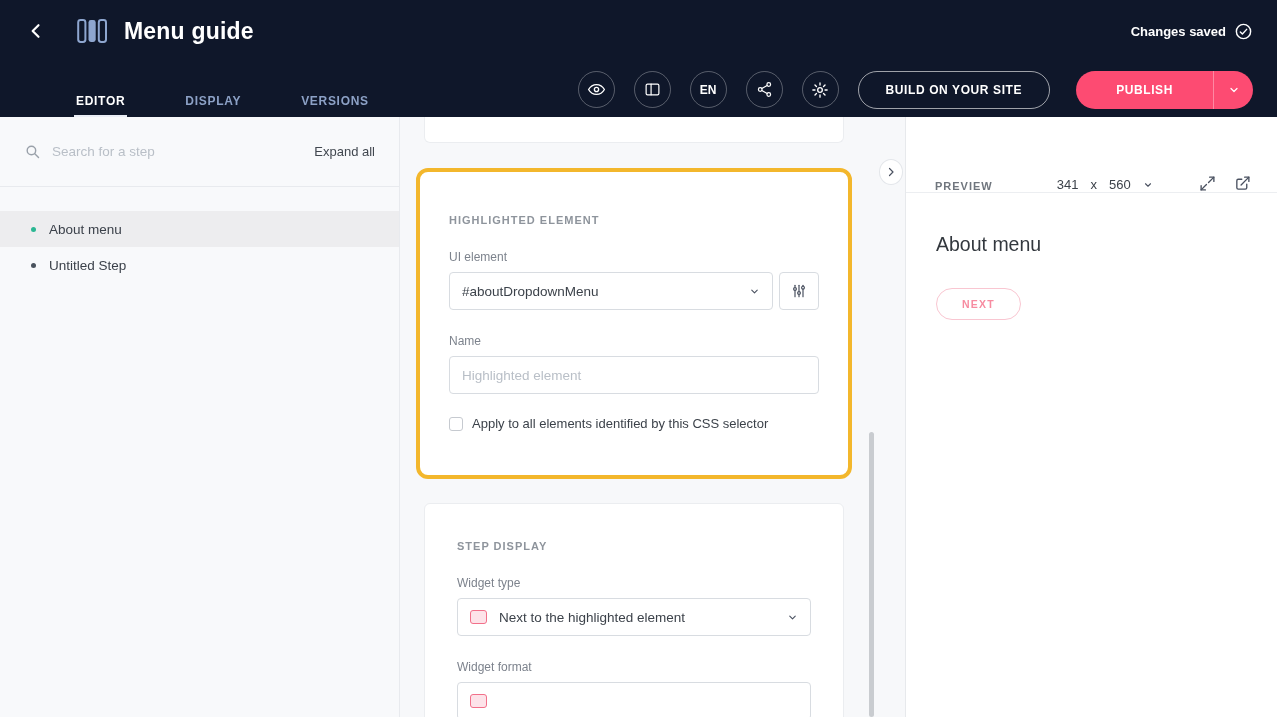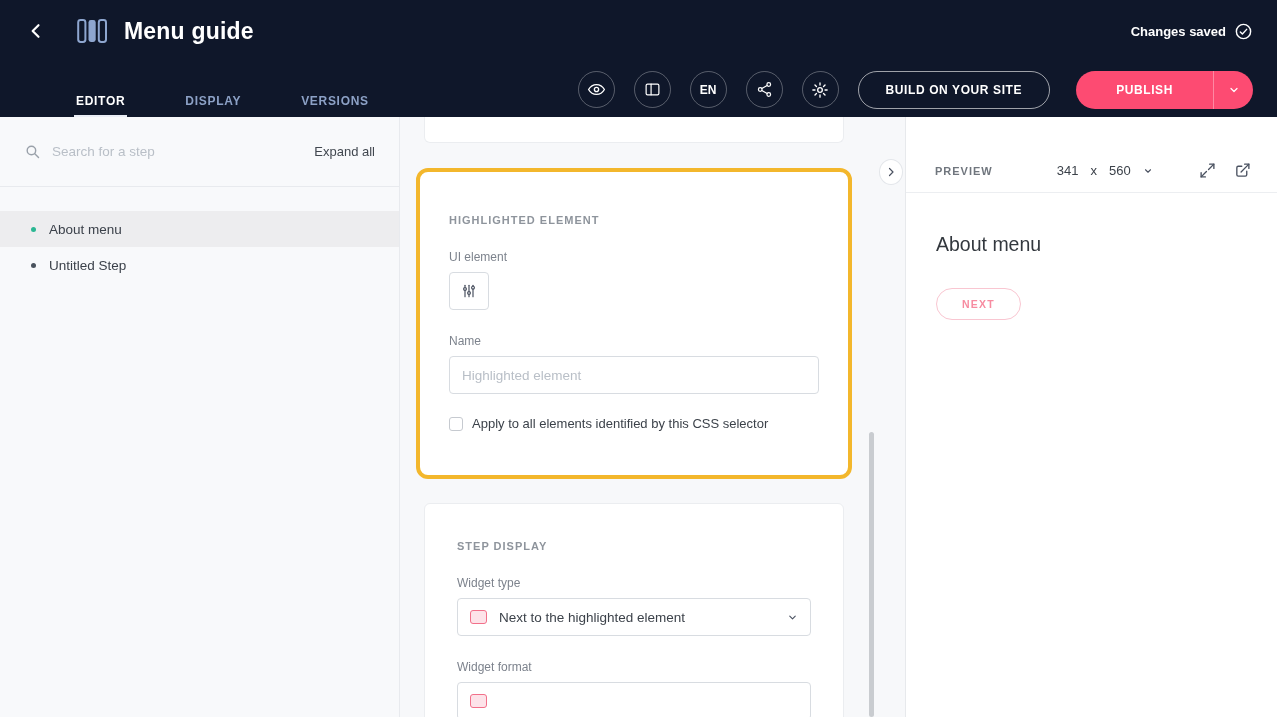--- a/index.html
+++ b/index.html
@@ -57,21 +57,21 @@
   .widget-icon { width:17px; height:14px; border:1.5px solid #f2708a; background:#fde3e9; border-radius:3px; display:inline-block; flex-shrink:0; }
   .select-left { display:flex; align-items:center; gap:12px; }
   .scroll-thumb { position:absolute; left:469px; top:315px; width:5px; height:285px; background:#c9ccd0; border-radius:3px; }
 
   
   .collapse-btn { position:absolute; left:879px; top:42px; width:24px; height:26px; background:#fff; border:1px solid #e3e6ea; border-radius:50%; display:flex; align-items:center; justify-content:center; color:#4a5160; cursor:pointer; z-index:3; }
 
   
   .right-panel { flex:1; background:#fff; border-left:1px solid #e7e9ec; display:flex; flex-direction:column; }
   .rp-spacer { height:32px; }
-  .preview-header { height:44px; border-bottom:1px solid #eceef1; display:flex; align-items:center; padding:0 26px 0 29px; }
+  .preview-header { height:44px; border-bottom:1px solid #eceef1; display:flex; align-items:flex-end; padding:0 26px 0 29px; }
   .preview-title { font-size:11px; font-weight:700; letter-spacing:1px; color:#70767e; }
   .size-control { margin-left:64px; display:flex; align-items:center; gap:12px; font-size:13px; color:#3c424a; background:none; border:none; cursor:pointer; }
   .ph-icons { margin-left:auto; display:flex; align-items:center; gap:18px; }
   .ph-icon-btn { background:none; border:none; color:#4a5160; cursor:pointer; display:flex; align-items:center; padding:0; }
   .preview-content { padding:40px 30px; }
   .preview-step-title { font-size:19.5px; font-weight:400; color:#33383e; }
   .next-btn { margin-top:32px; height:32px; padding:0 25px; border:1px solid #f9c6d1; border-radius:16px; background:#fff; color:#f78ba0; font-size:10.5px; font-weight:700; letter-spacing:1.2px; cursor:pointer; }
 
   svg { display:block; }
 </style>
@@ -176,20 +176,26 @@
   </aside>
 
   <main class="main">
     <div class="fragment-card"></div>
 
     <section class="highlight-card">
       <div class="section-title">HIGHLIGHTED ELEMENT</div>
 
       <div class="field-label">UI element</div>
       <div class="select-row">
+        <div class="select">
+          <span>#aboutDropdownMenu</span>
+          <svg width="11" height="11" viewBox="0 0 24 24" fill="none" stroke="#4a5160" stroke-width="2.4" stroke-linecap="round" stroke-linejoin="round">
+              <path d="M6 9l6 6 6-6"></path>
+            </svg>
+        </div>
         <button class="picker-btn">
           <svg width="16" height="16" viewBox="0 0 24 24" fill="none" stroke="#4a5160" stroke-width="1.8" stroke-linecap="round">
               <line x1="6" y1="3.5" x2="6" y2="20.5"></line>
               <line x1="12" y1="3.5" x2="12" y2="20.5"></line>
               <line x1="18" y1="3.5" x2="18" y2="20.5"></line>
               <circle cx="6" cy="9" r="2.1" fill="#fff"></circle>
               <circle cx="12" cy="15" r="2.1" fill="#fff"></circle>
               <circle cx="18" cy="7" r="2.1" fill="#fff"></circle>
             </svg>
         </button>

